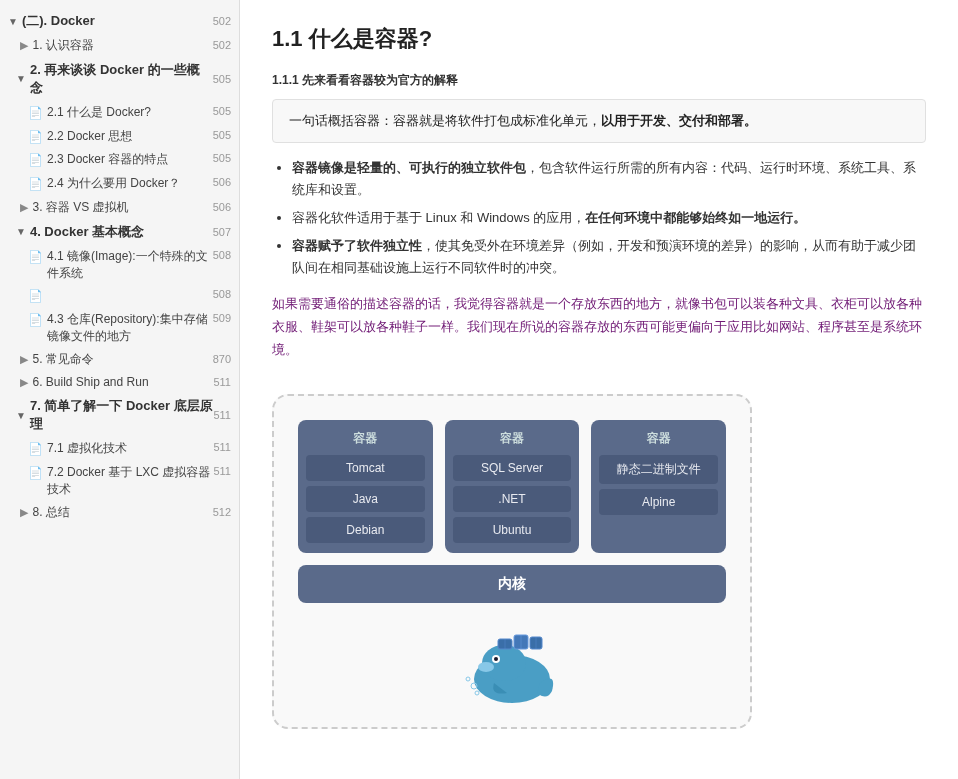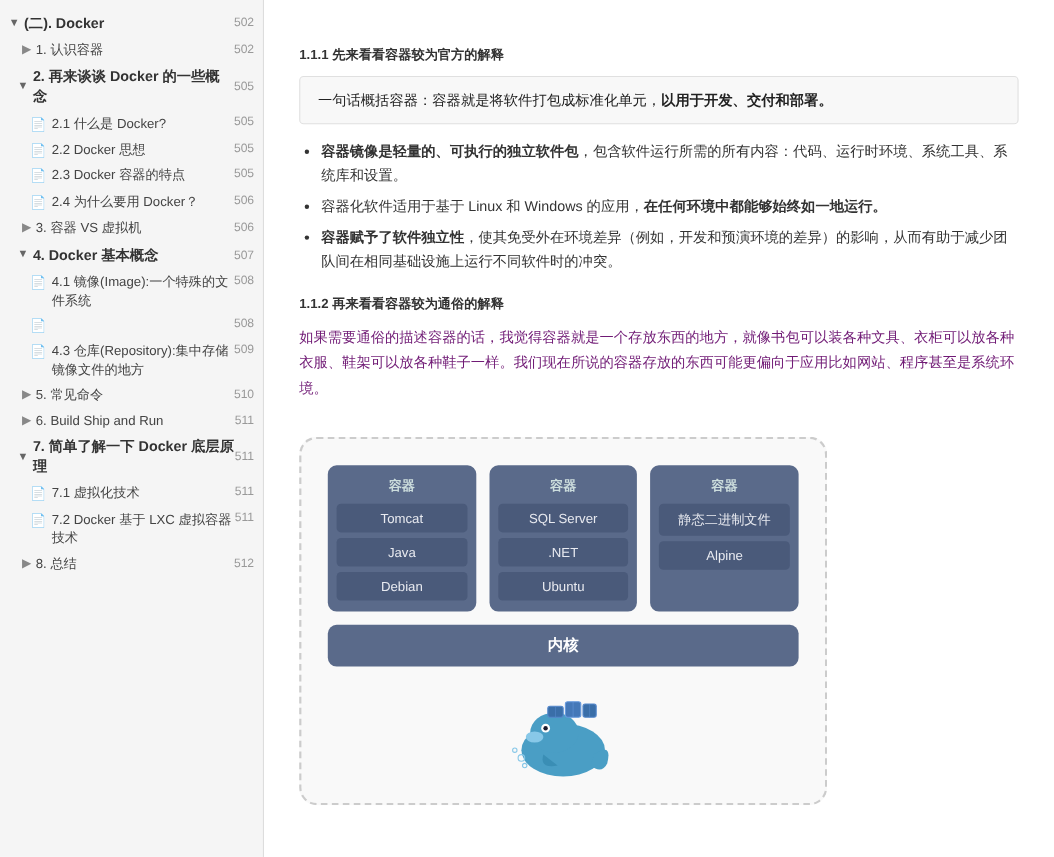--- a/index.html
+++ b/index.html
@@ -178,21 +178,21 @@
   </div>
   <div class="sidebar-sub-item level2-item">
     <span class="icon">📄</span>
     <span>4.3 仓库(Repository):集中存储镜像文件的地方</span>
     <span class="page-num">509</span>
   </div>
 
   <div class="sidebar-item">
     <span class="icon">▶</span>
     <span class="sidebar-item-text">5. 常见命令</span>
-    <span class="page-num">510</span>
+    <span class="page-num">870</span>
   </div>
 
   <div class="sidebar-item">
     <span class="icon">▶</span>
     <span class="sidebar-item-text">6. Build Ship and Run</span>
     <span class="page-num">511</span>
   </div>
 
   <div class="sidebar-section-header level2-header">
     <span class="arrow">▼</span>
@@ -211,34 +211,34 @@
   </div>
 
   <div class="sidebar-item">
     <span class="icon">▶</span>
     <span class="sidebar-item-text">8. 总结</span>
     <span class="page-num">512</span>
   </div>
 </div>
 
 <div id="main">
+  <h1 class="content-title">1.1 什么是容器?</h1>
 
   <h2 class="content-h2">1.1.1 先来看看容器较为官方的解释</h2>
 
   <div class="summary-box">
     <span>一句话概括容器：容器就是将软件打包成标准化单元，<strong>以用于开发、交付和部署。</strong></span>
   </div>
 
   <ul class="bullet-list">
     <li><strong>容器镜像是轻量的、可执行的独立软件包</strong>，包含软件运行所需的所有内容：代码、运行时环境、系统工具、系统库和设置。</li>
     <li>容器化软件适用于基于 Linux 和 Windows 的应用，<strong>在任何环境中都能够始终如一地运行。</strong></li>
     <li><strong>容器赋予了软件独立性</strong>，使其免受外在环境差异（例如，开发和预演环境的差异）的影响，从而有助于减少团队间在相同基础设施上运行不同软件时的冲突。</li>
   </ul>
 
-  <h2 class="content-h2">1.1.2 再来看看容器较为通俗的解释</h2>
 
   <p class="content-p">如果需要通俗的描述容器的话，我觉得容器就是一个存放东西的地方，就像书包可以装各种文具、衣柜可以放各种衣服、鞋架可以放各种鞋子一样。我们现在所说的容器存放的东西可能更偏向于应用比如网站、程序甚至是系统环境。</p>
 
   
   <div class="docker-diagram">
     <div class="containers-row">
 
       <div class="container-box">
         <div class="container-label">容器</div>
         <div class="layer">Tomcat</div>

